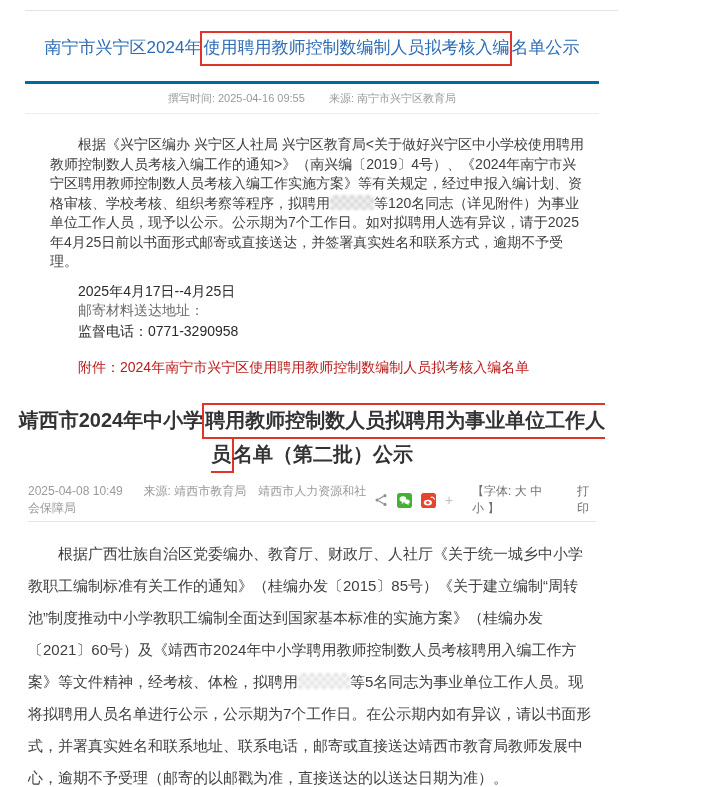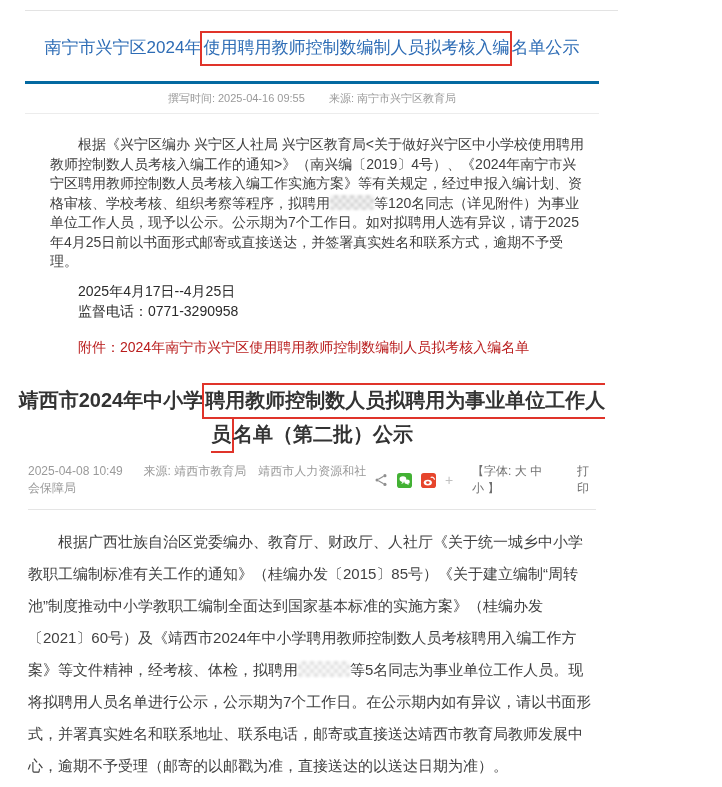--- a/index.html
+++ b/index.html
@@ -25,21 +25,21 @@
                      linear-gradient(45deg,#d8d8d8 25%,#f3f3f3 25%,#f3f3f3 75%,#d8d8d8 75%);
     background-size:8px 8px;background-position:0 0,4px 4px;filter:blur(0.8px);}
   .redact-1{width:44px;}
   .redact-2{width:52px;height:16px;background-image:linear-gradient(45deg,#e3e3e3 25%,transparent 25%,transparent 75%,#e3e3e3 75%),
                      linear-gradient(45deg,#e3e3e3 25%,#fafafa 25%,#fafafa 75%,#e3e3e3 75%);}
 
   
   .n2{margin-top:26px;}
   .n2-title{text-align:center;font-size:20px;font-weight:700;color:#333;margin:0 14px;line-height:34px;}
   .hl-box2{border:2px solid #e0342a;padding:4px 1px 6px;margin:0 -1px;}
-  .n2-meta{margin:12px 28px 0 28px;padding-bottom:12px;border-bottom:1px solid #e5e5e5;display:flex;justify-content:space-between;align-items:center;font-size:12px;color:#9a9a9a;}
+  .n2-meta{margin:12px 28px 0 28px;padding-bottom:4px;border-bottom:1px solid #e5e5e5;display:flex;justify-content:space-between;align-items:center;font-size:12px;color:#9a9a9a;}
   .n2-meta-left .gap{display:inline-block;width:14px;}
   .n2-meta-right{display:flex;align-items:center;gap:9px;color:#6f6f6f;font-size:12px;}
   .icon-btn{display:inline-flex;align-items:center;cursor:pointer;line-height:0;}
   .plus-btn{color:#c0c0c0;font-size:14px;line-height:1;cursor:pointer;}
   .font-ctl{color:#6f6f6f;margin-left:10px;cursor:default;}
   .font-ctl span{cursor:pointer;}
   .print-btn{margin-left:16px;color:#6f6f6f;cursor:pointer;}
 
   .n2-body{margin:16px 28px 0;font-size:15px;color:#404040;line-height:32px;}
   .n2-para{margin:0;text-indent:2em;}
@@ -64,20 +64,21 @@
       <span>南宁市兴宁区教育局</span>
     </div>
 
     <div class="n1-body">
       <p class="n1-para">
         <span>根据《兴宁区编办 兴宁区人社局 兴宁区教育局&lt;关于做好兴宁区中小学校使用聘用教师控制数人员考核入编工作的通知&gt;》（南兴编〔2019〕4号）、《2024年南宁市兴宁区聘用教师控制数人员考核入编工作实施方案》等有关规定，经过申报入编计划、资格审核、学校考核、组织考察等程序，拟聘用</span><span class="redact redact-1"></span><span>等120名同志（详见附件）为事业单位工作人员，现予以公示。公示期为7个工作日。如对拟聘用人选有异议，请于2025年4月25日前以书面形式邮寄或直接送达，并签署真实姓名和联系方式，逾期不予受理。</span>
       </p>
 
       <div class="n1-details">
         <div class="line value-strong">2025年4月17日--4月25日</div>
+        <div class="line label-kai">邮寄材料送达地址：</div>
         <div class="line value-strong">监督电话：0771-3290958</div>
       </div>
 
       <p class="n1-attach">附件：2024年南宁市兴宁区使用聘用教师控制数编制人员拟考核入编名单</p>
     </div>
   </div>
 
   <div class="n2">
     <h2 class="n2-title">
       <span>靖西市2024年中小学</span><span class="hl-box2"><span>聘用教师控制数人员拟聘用为事业单位工作人员</span></span><span>名单（第二批）公示</span>

